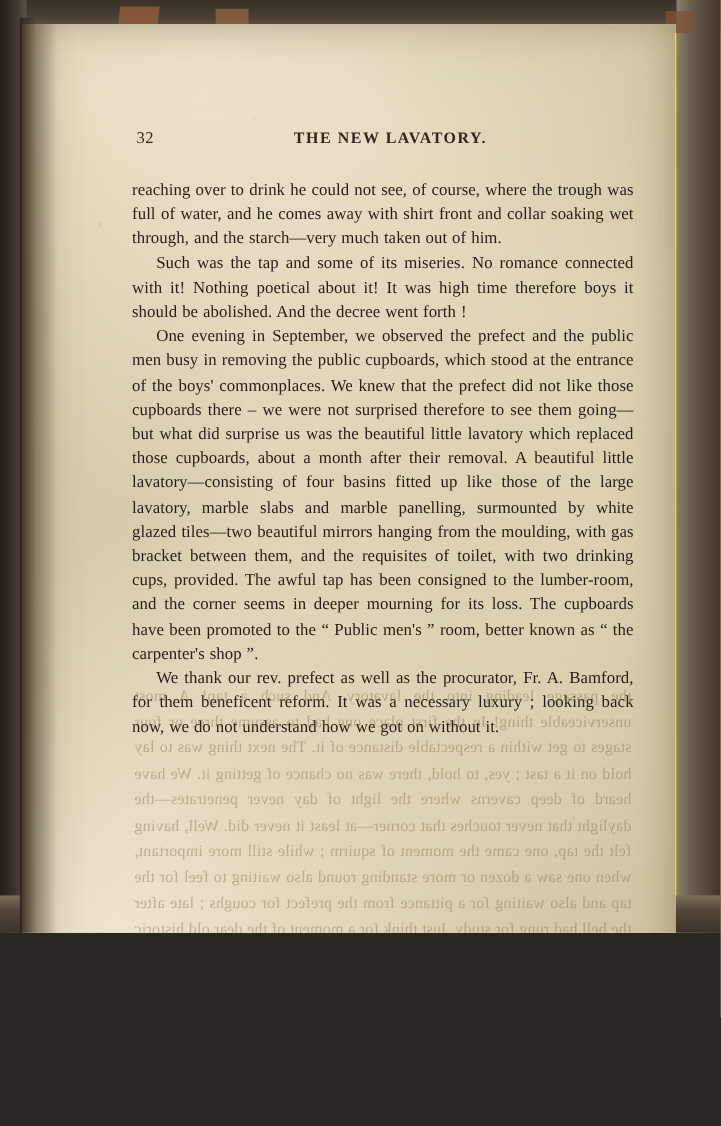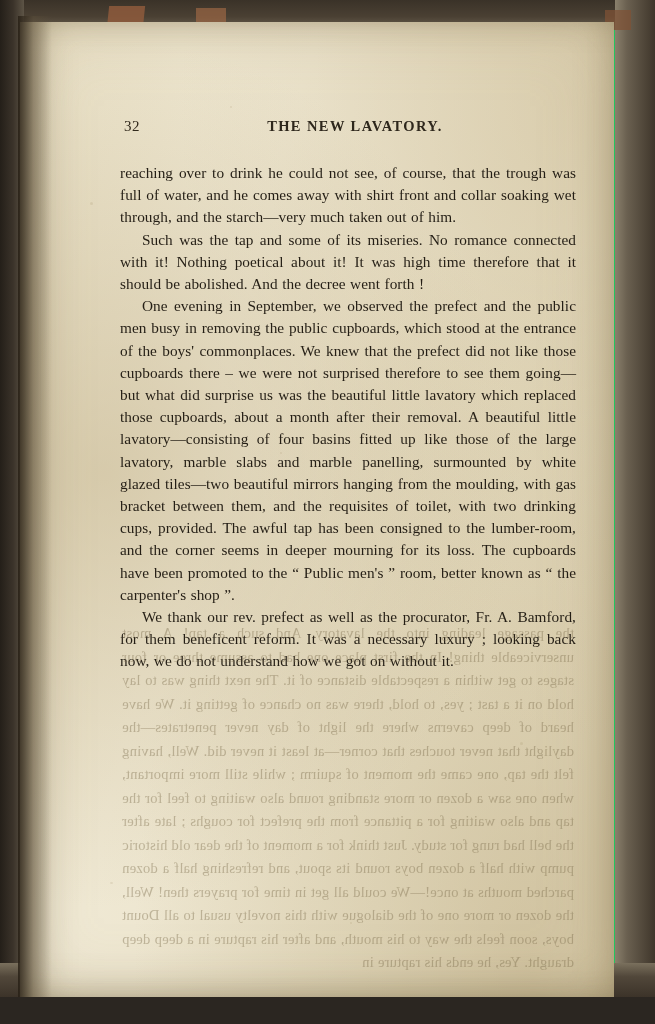--- a/index.html
+++ b/index.html
@@ -11,22 +11,22 @@
     width: 655px;
     height: 1024px;
     overflow: hidden;
     font-family: "Liberation Serif", serif;
   }
 
   
   #scan {
     position: relative;
     width: 655px;
-    height: 997px;
-    background: #22c55e;
+    height: 848px;
+    background: #eab308;
     overflow: hidden;
   }
 
   
   .board-top {
     position: absolute;
     left: 0; top: 0;
     width: 655px; height: 30px;
     background: linear-gradient(180deg,#3a3228 0%, #4a4033 55%, #6b6150 100%);
   }
@@ -215,22 +215,22 @@
     <span class="speck" style="left:260px;top:430px;width:2px;height:2px;"></span>
 
     <div class="page-inner">
 
       <div class="head-row">
         <div class="folio">32</div>
         <div class="running-head">THE NEW LAVATORY.</div>
       </div>
 
       <div class="body-text">
-        <p class="noindent">reaching over to drink he could not see, of course, that the trough was full of water, and he comes away with shirt front and collar soaking wet through, and the starch—very much taken out of him.</p>
-        <p>Such was the tap and some of its miseries.  No romance connected with it!  Nothing poetical about it!  It was high time therefore that it should be abolished.  And the decree went forth !</p>
+        <p class="noindent">reaching over to drink he could not see, of course, where the trough was full of water, and he comes away with shirt front and collar soaking wet through, and the starch—very much taken out of him.</p>
+        <p>Such was the tap and some of its miseries.  No romance connected with it!  Nothing poetical about it!  It was high time therefore boys it should be abolished.  And the decree went forth !</p>
         <p>One evening in September, we observed the prefect and the public men busy in removing the public cupboards, which stood at the entrance of the boys' commonplaces.  We knew that the prefect did not like those cupboards there – we were not surprised therefore to see them going—but what did surprise us was the beautiful little lavatory which replaced those cupboards, about a month after their removal.  A beautiful little lavatory—consisting of four basins fitted up like those of the large lavatory, marble slabs and marble panelling, surmounted by white glazed tiles—two beautiful mirrors hanging from the moulding, with gas bracket between them, and the requisites of toilet, with two drinking cups, provided.  The awful tap has been consigned to the lumber-room, and the corner seems in deeper mourning for its loss.  The cupboards have been promoted to the “ Public men's ” room, better known as “ the carpenter's shop ”.</p>
         <p>We thank our rev. prefect as well as the procurator, Fr. A. Bamford, for them beneficent reform.  It was a necessary luxury ; looking back now, we do not understand how we got on without it.</p>
       </div>
 
       <div class="bleed">
         <p>the passage leading into the lavatory.  And such a tap!  A most unserviceable thing!  In the first place one had to assume three or four stages to get within a respectable distance of it.  The next thing was to lay hold on it a tast ; yes, to hold, there was no chance of getting it.  We have heard of deep caverns where the light of day never penetrates—the daylight that never touches that corner—at least it never did.  Well, having felt the tap, one came the moment of squirm ; while still more important, when one saw a dozen or more standing round also waiting to feel for the tap and also waiting for a pittance from the prefect for coughs ; late after the bell had rung for study.  Just think for a moment of the dear old historic pump with half a dozen boys round its spout, and refreshing half a dozen parched mouths at once!—We could all get in time for prayers then!  Well, the dozen or more one of the dialogue with this novelty usual to all Dount boys, soon feels the way to his mouth, and after his rapture in a deep deep draught.  Yes, he ends his rapture in</p>
       </div>
 
     </div>
     <div class="page-edge-shadow"></div>

